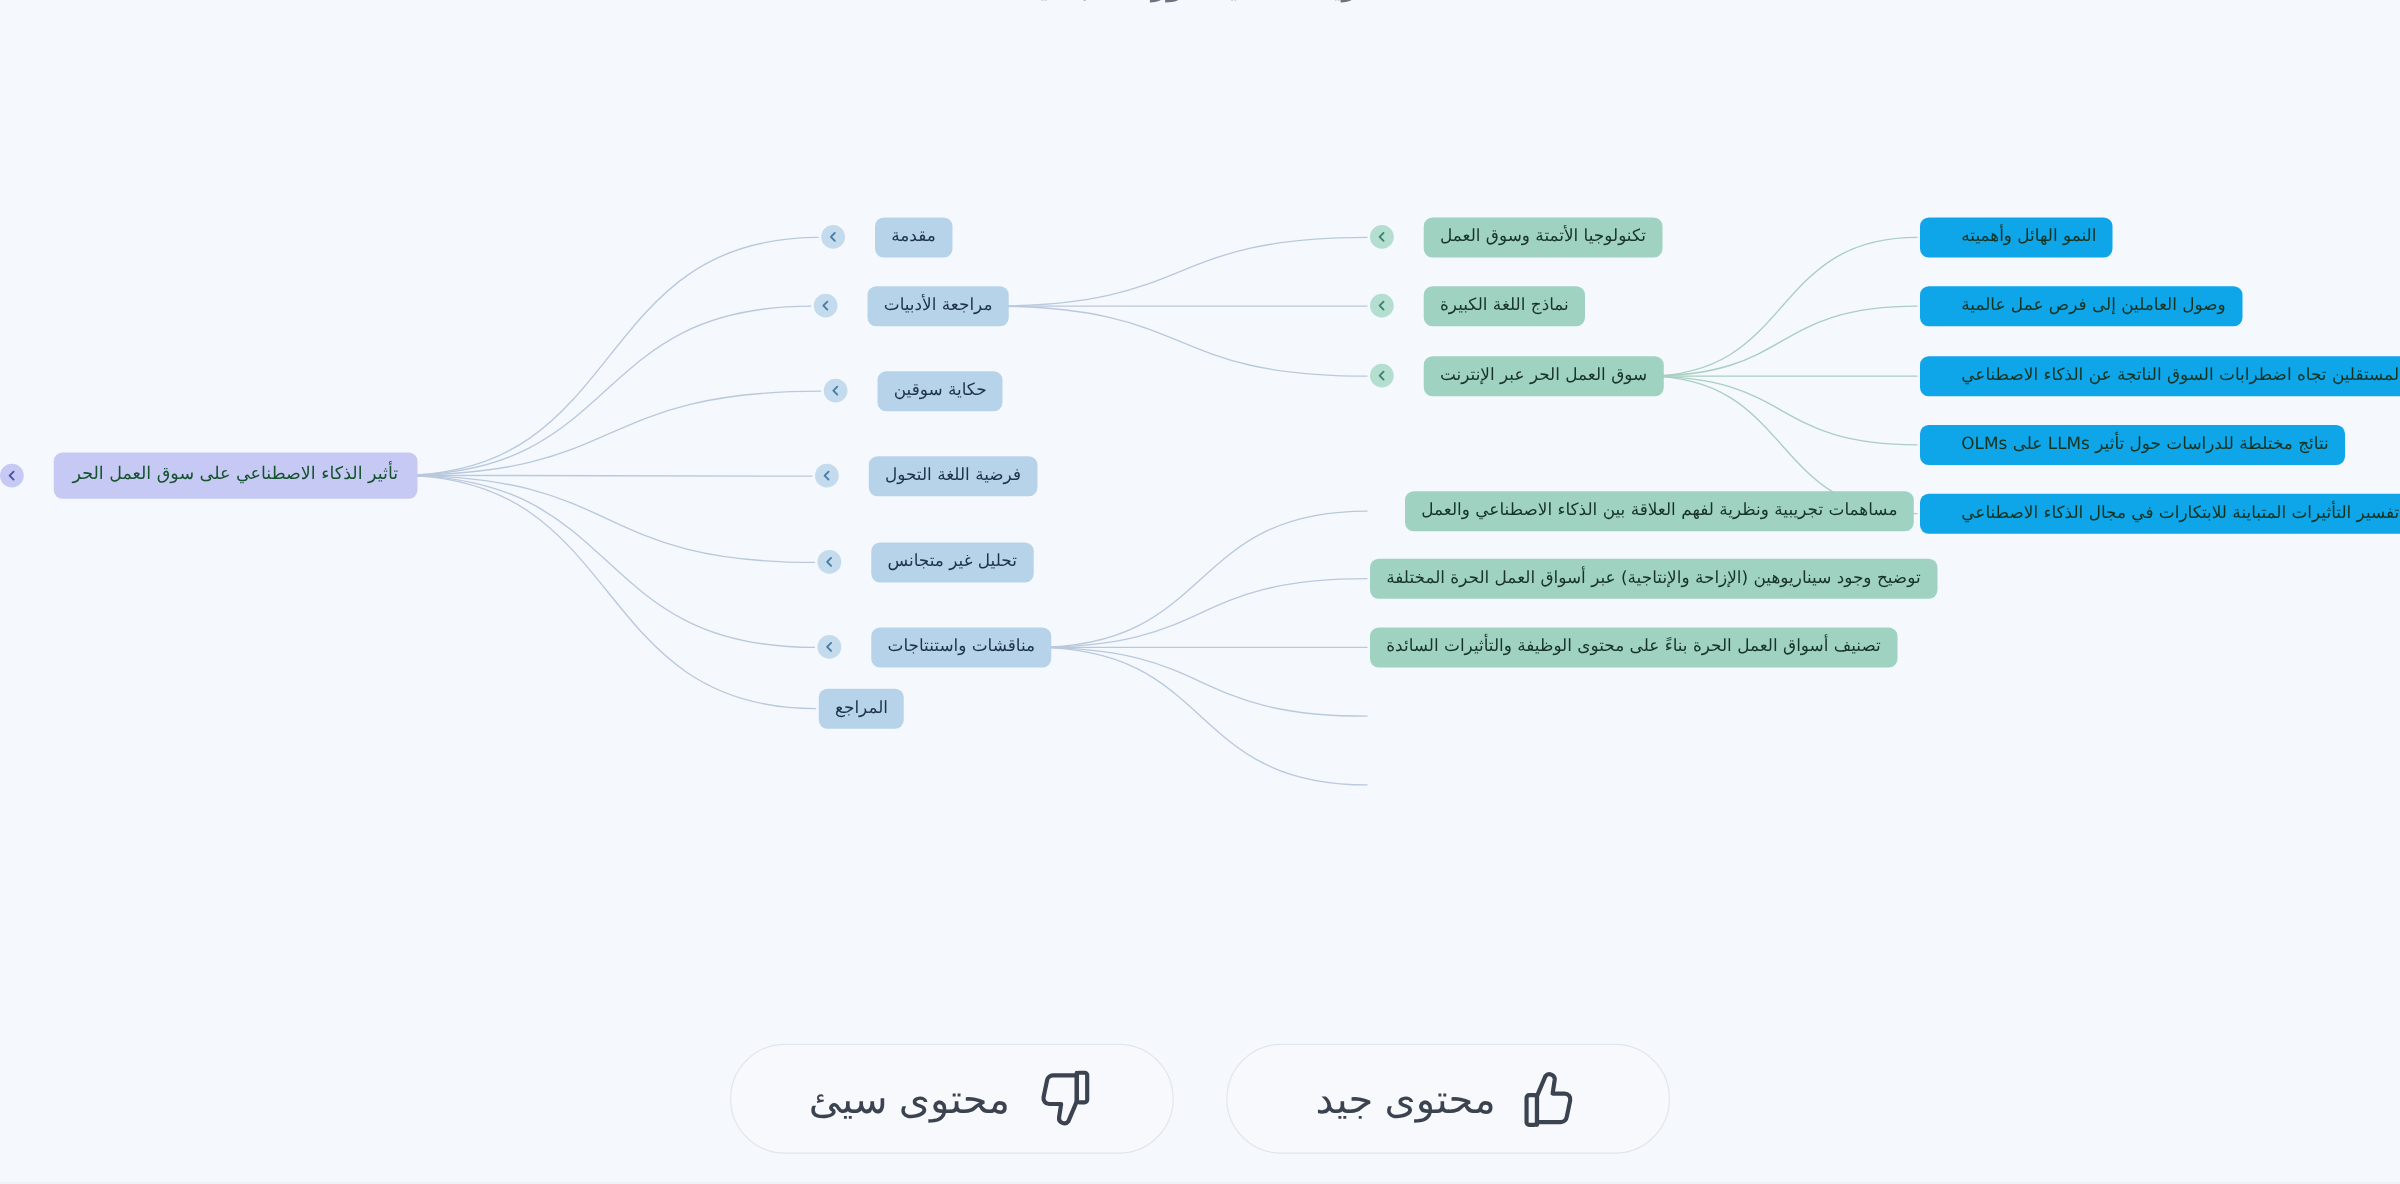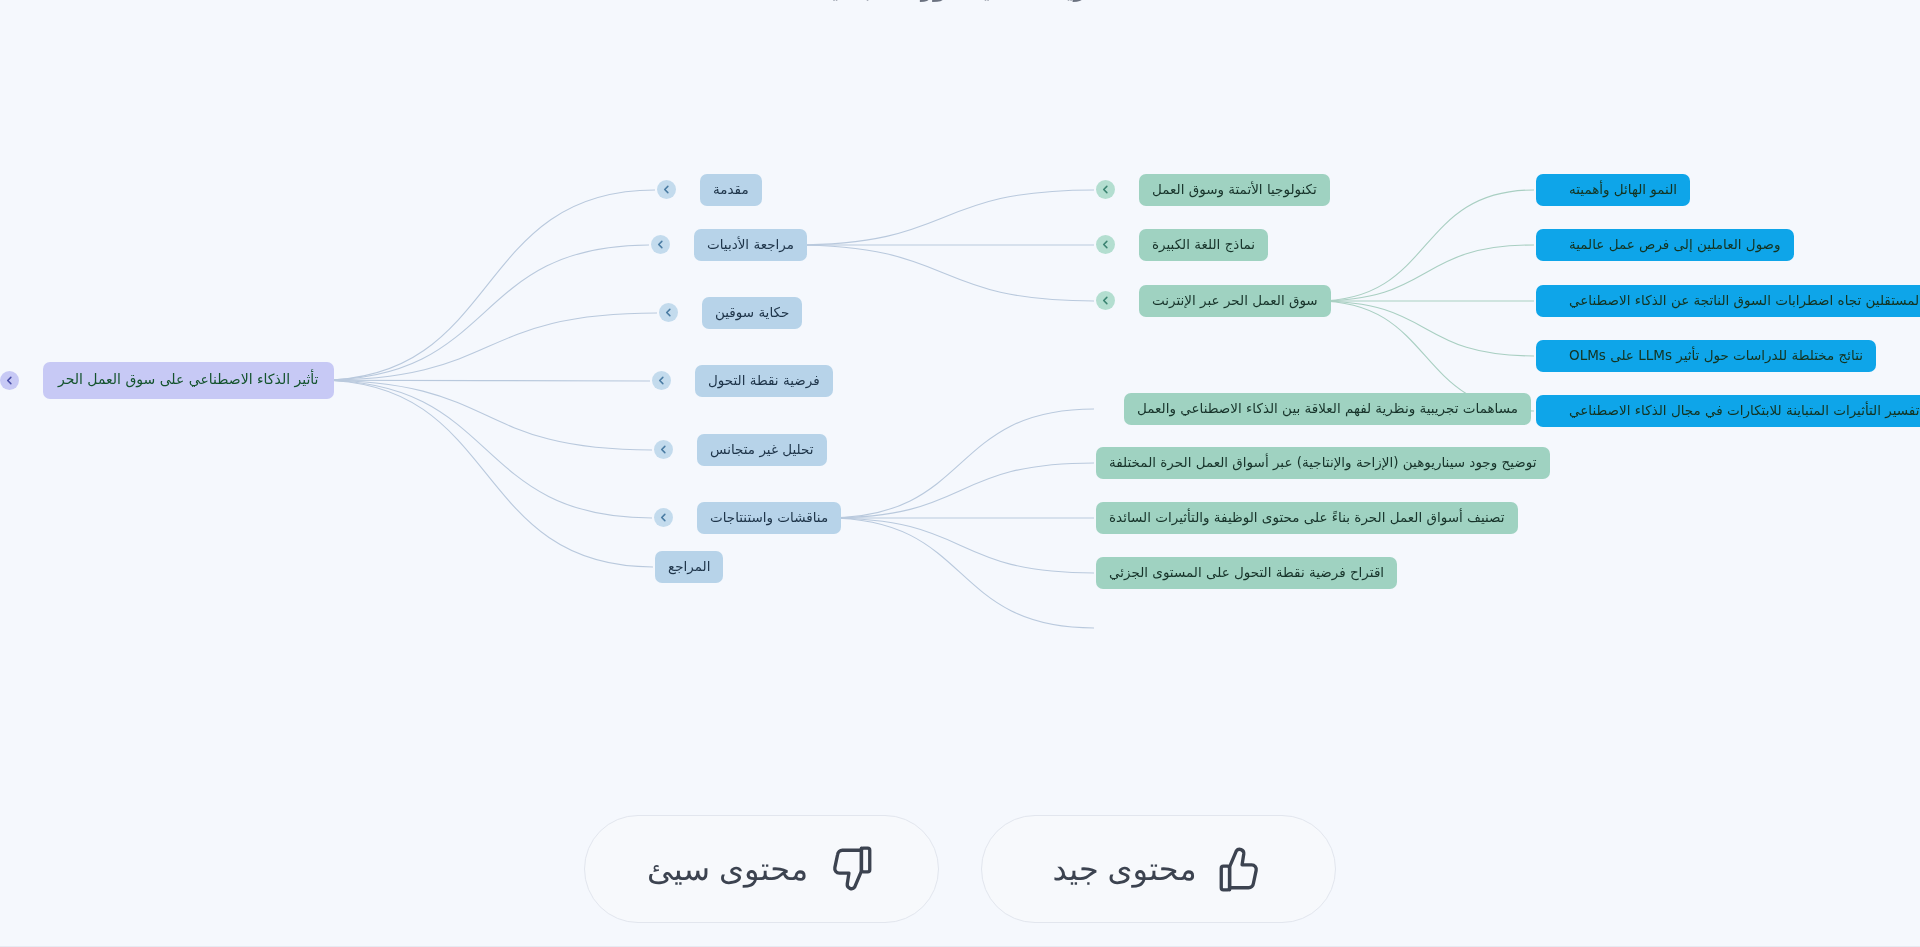--- a/index.html
+++ b/index.html
@@ -137,21 +137,21 @@
     pointer-events: auto;
   }
 
   .fb-btn {
     display: flex;
     flex-direction: row;
     align-items: center;
     justify-content: center;
     gap: 18px;
     min-width: 355px;
-    height: 108px;
+    height: 88px;
     padding: 0 46px;
     background: #f7f9fc;
     border: 1.6px solid #e2e6ee;
     border-radius: 54px;
     font-size: 32px;
     font-weight: 500;
     color: #3c4350;
     cursor: pointer;
     direction: rtl;
     white-space: nowrap;
@@ -227,21 +227,21 @@
       </div>
       <div class="node lv1" style="left: 659px; top: 297px;">
         <div class="node-box" style="min-width: 96px;">حكاية سوقين</div>
         <div class="toggle">
           <svg width="9" height="9" viewBox="0 0 10 10" fill="none" stroke-width="1.7" stroke-linecap="round" stroke-linejoin="round">
             <polyline points="6.5,1.5 3,5 6.5,8.5"></polyline>
           </svg>
         </div>
       </div>
       <div class="node lv1" style="left: 652px; top: 365px;">
-        <div class="node-box" style="min-width: 126px;">فرضية نقطة التحول</div>
+        <div class="node-box" style="min-width: 126px;">فرضية اللغة التحول</div>
         <div class="toggle">
           <svg width="9" height="9" viewBox="0 0 10 10" fill="none" stroke-width="1.7" stroke-linecap="round" stroke-linejoin="round">
             <polyline points="6.5,1.5 3,5 6.5,8.5"></polyline>
           </svg>
         </div>
       </div>
       <div class="node lv1" style="left: 654px; top: 434px;">
         <div class="node-box" style="min-width: 122px;">تحليل غير متجانس</div>
         <div class="toggle">
           <svg width="9" height="9" viewBox="0 0 10 10" fill="none" stroke-width="1.7" stroke-linecap="round" stroke-linejoin="round">
@@ -285,23 +285,20 @@
         </div>
       </div>
       <div class="node lv2" style="left: 1096px; top: 393px; padding-left: 28px;">
         <div class="node-box" style="min-width: 352px;">مساهمات تجريبية ونظرية لفهم العلاقة بين الذكاء الاصطناعي والعمل</div>
       </div>
       <div class="node lv2" style="left: 1096px; top: 447px;">
         <div class="node-box" style="min-width: 400px;">توضيح وجود سيناريوهين (الإزاحة والإنتاجية) عبر أسواق العمل الحرة المختلفة</div>
       </div>
       <div class="node lv2" style="left: 1096px; top: 502px;">
         <div class="node-box" style="min-width: 366px;">تصنيف أسواق العمل الحرة بناءً على محتوى الوظيفة والتأثيرات السائدة</div>
-      </div>
-      <div class="node lv2" style="left: 1096px; top: 557px;">
-        <div class="node-box" style="min-width: 252px;">اقتراح فرضية نقطة التحول على المستوى الجزئي</div>
       </div>
       <div class="node lv3" style="left: 1536px; top: 174px;">
         <div class="node-box" style="min-width: 117px;">النمو الهائل وأهميته</div>
       </div>
       <div class="node lv3" style="left: 1536px; top: 229px;">
         <div class="node-box" style="min-width: 203px;">وصول العاملين إلى فرص عمل عالمية</div>
       </div>
       <div class="node lv3" style="left: 1536px; top: 285px;">
         <div class="node-box" style="min-width: 432px;">ضعف العاملين المستقلين تجاه اضطرابات السوق الناتجة عن الذكاء الاصطناعي</div>
       </div>

